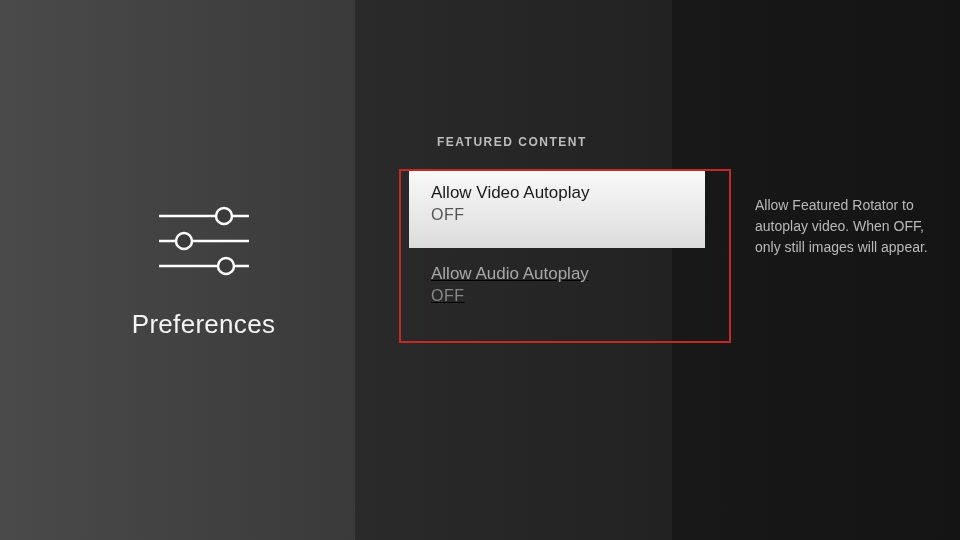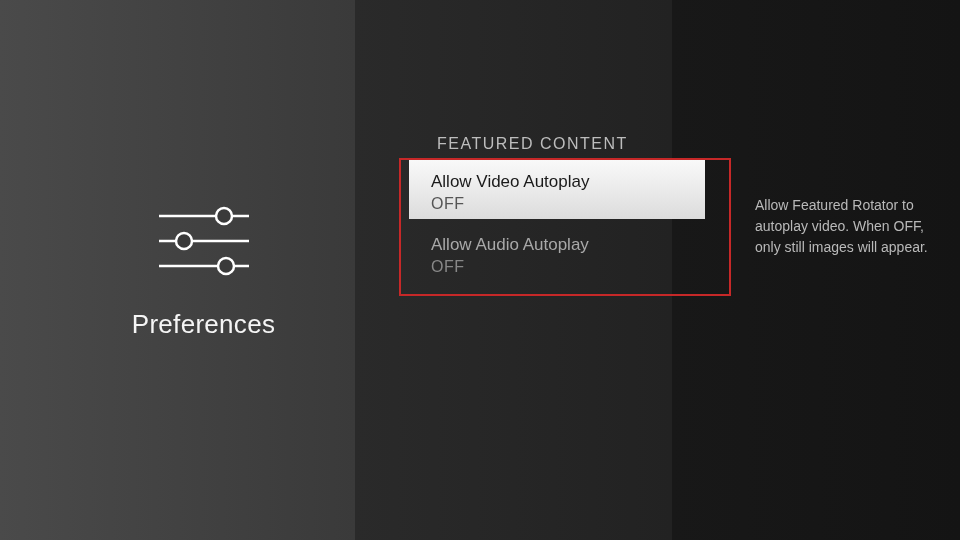--- a/index.html
+++ b/index.html
@@ -30,44 +30,45 @@
       letter-spacing: 0.3px;
     }
     .col-mid {
       width: 320px;
       height: 100%;
       padding-top: 135px;
       position: relative;
     }
     .section-header {
       color: #bdbdbd;
-      font-size: 16px;
+      font-size: 12px;
       letter-spacing: 1.5px;
-      font-weight: 400;
+      font-weight: 700;
       padding-left: 30px;
-      margin-bottom: 5px;
+      margin-bottom: 20px;
     }
     .options-box {
       border: 2px solid #c62828;
       margin-left: -8px;
       width: 332px;
       padding: 0;
     }
     .option {
       width: 296px;
       margin-left: 8px;
-      padding: 12px 22px 6px;
+      padding: 12px 22px 24px;
     }
     .option.selected {
       background: linear-gradient(to bottom, #f9f9f9, #dcdcdc);
     }
     .option.unselected {
       background: transparent;
       margin-top: 4px;
       margin-bottom: 12px;
+      text-decoration: underline;
     }
     .opt-label {
       font-size: 17px;
       font-weight: 400;
     }
     .opt-value {
       font-size: 16px;
       letter-spacing: 0.5px;
       margin-top: 3px;
     }

